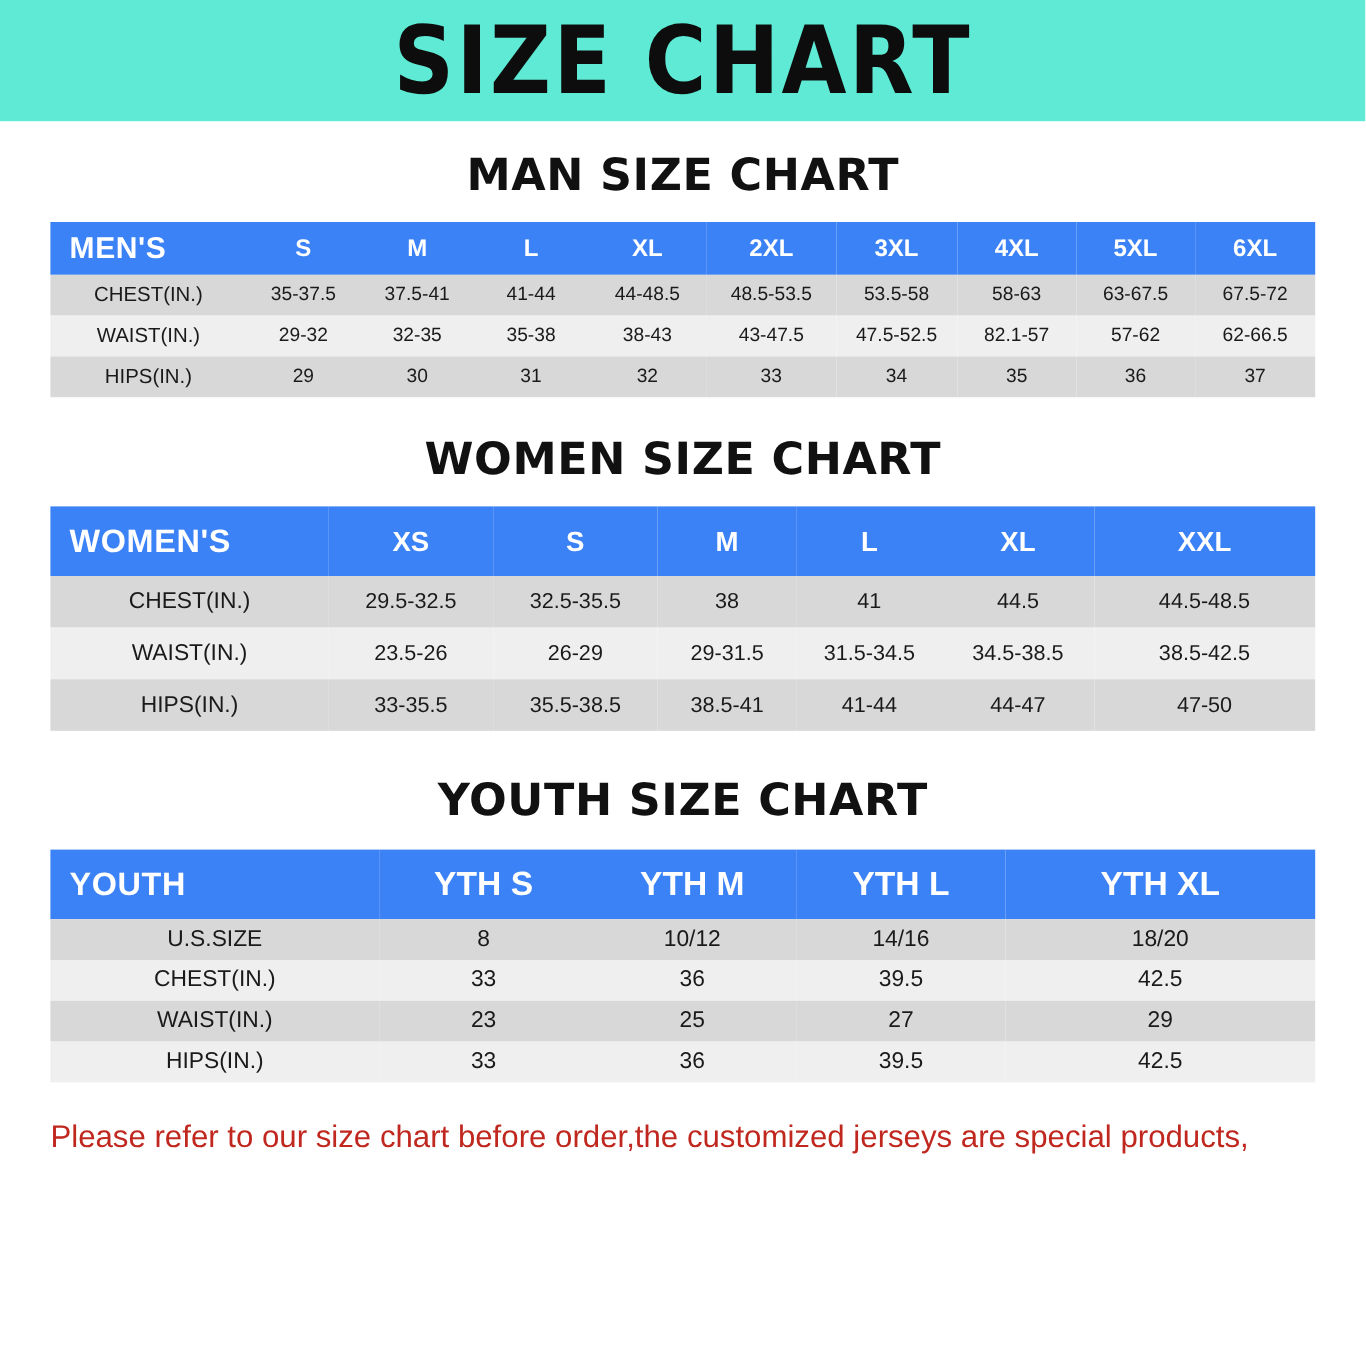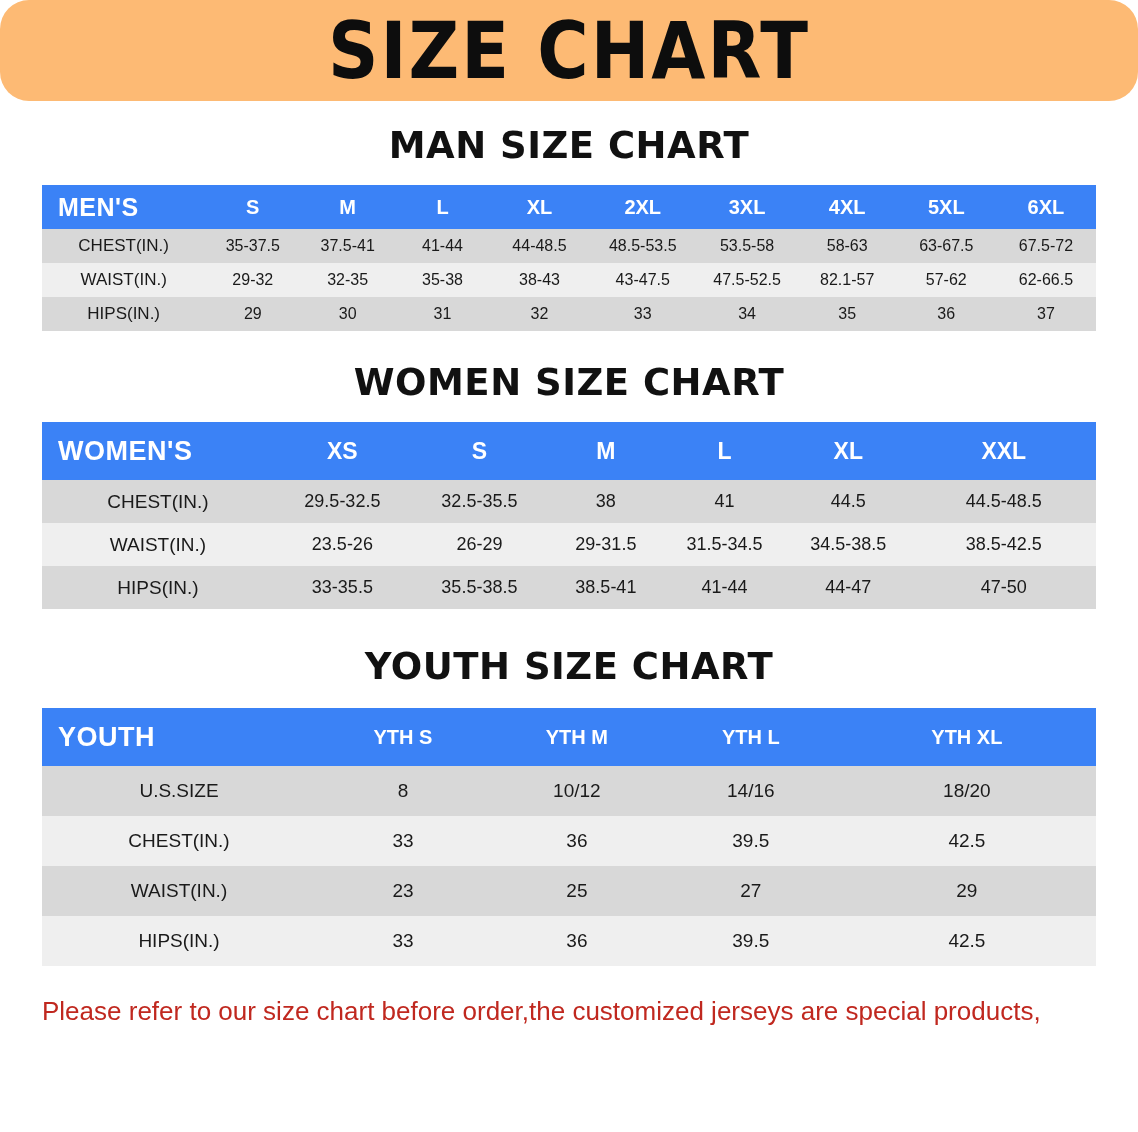--- a/index.html
+++ b/index.html
@@ -13,25 +13,24 @@
     position: relative;
     width: 1138px; height: 1132px;
     background: #ffffff;
     overflow: hidden;
   }
 
   
   .banner {
     width: 100%;
     height: 101px;
-    background: #fdba74;
+    background: #5eead4;
     display: flex;
     align-items: center;
     justify-content: center;
-    border-radius: 29px;
   }
   .banner-title {
     font-family: "DejaVu Sans", sans-serif;
     font-weight: bold;
     font-size: 70px;
     letter-spacing: 2px;
     color: #0d0d0d;
     line-height: 1;
     transform: scaleY(1.12);
   }
@@ -83,23 +82,23 @@
   #men-table tbody td { height: 34px; font-size: 16px; }
   #men-table tbody td.lead { font-size: 17px; }
 
   
   #women-table thead th { height: 58px; font-size: 23px; }
   #women-table thead th.lead { font-size: 27px; letter-spacing: 0.5px; margin-left: 12px; }
   #women-table tbody td { height: 43px; font-size: 18px; }
   #women-table tbody td.lead { font-size: 19px; }
 
   
-  #youth-table thead th { height: 58px; font-size: 20px; }
+  #youth-table thead th { height: 58px; font-size: 28px; }
   #youth-table thead th.lead { font-size: 27px; letter-spacing: 0.5px; }
-  #youth-table tbody td { height: 50px; font-size: 19px; }
+  #youth-table tbody td { height: 34px; font-size: 19px; }
   #youth-table tbody td.lead { font-size: 19px; }
 
   .gap-men   { height: 18px; }
   .gap-women { height: 18px; }
   .gap-youth { height: 20px; }
 
   
   .note {
     margin-top: 24px;
     padding: 0 42px;

